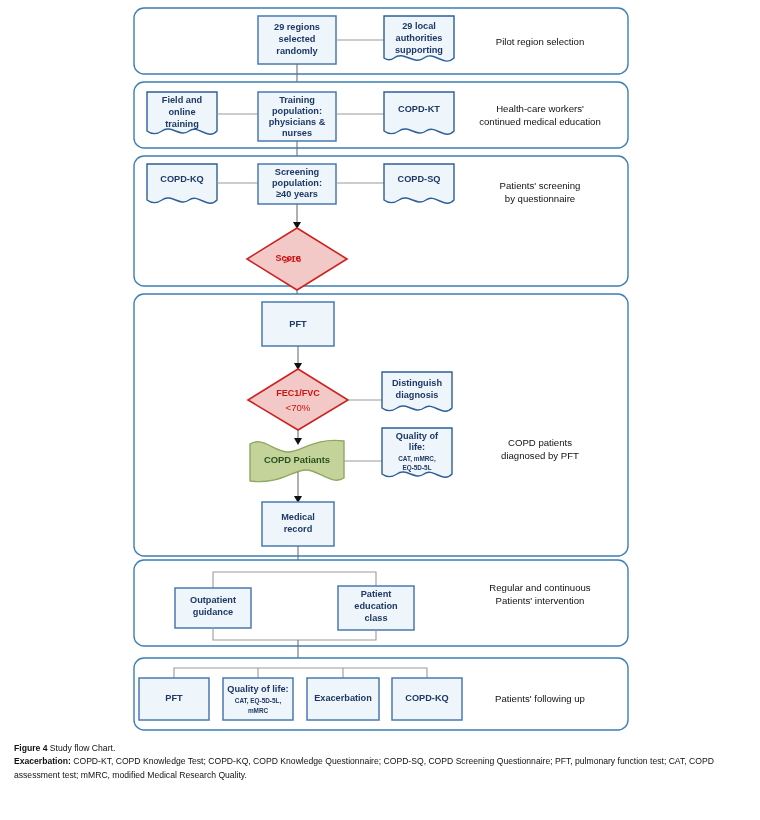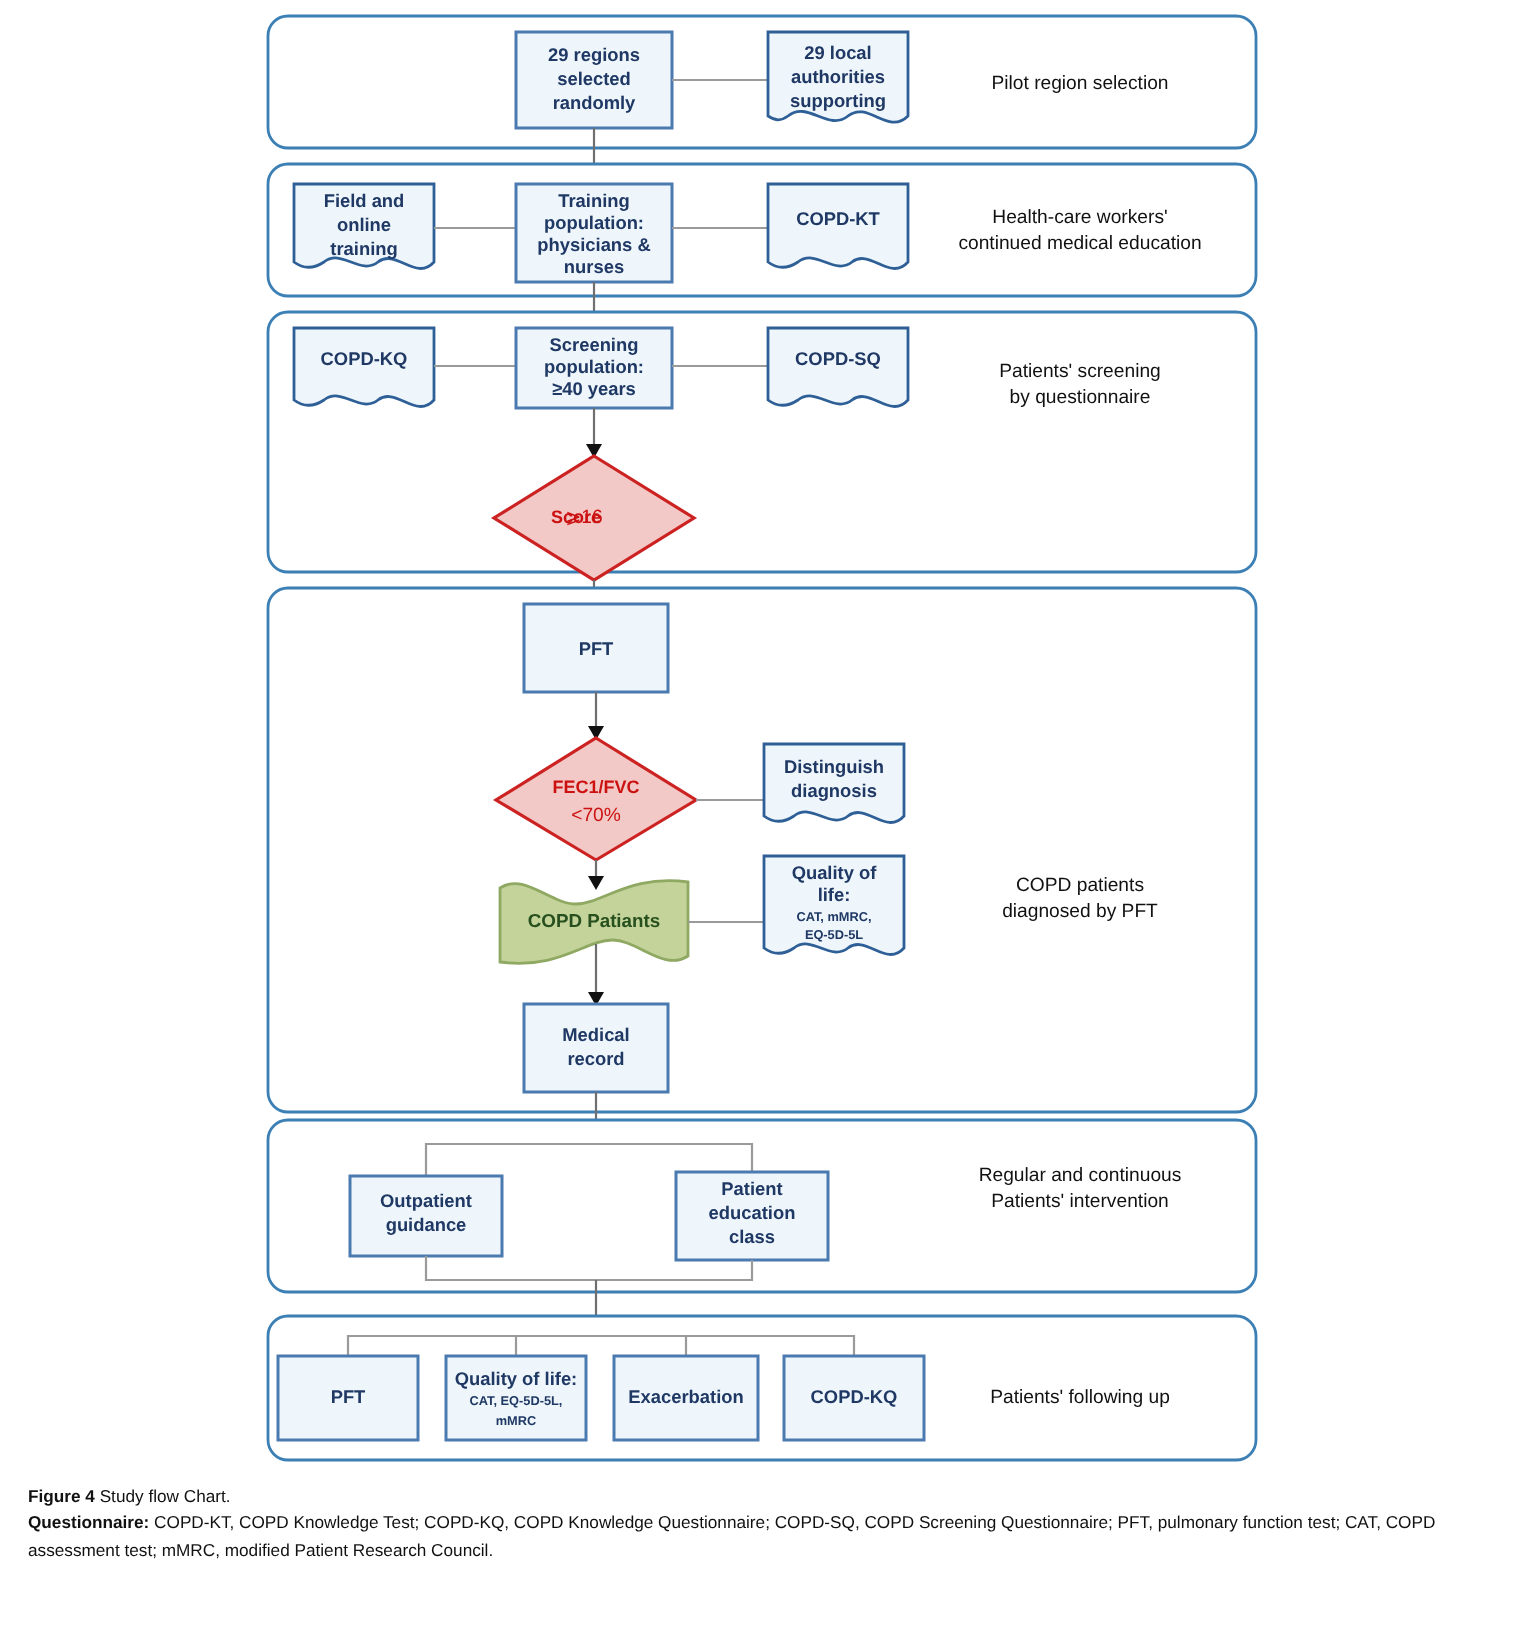--- a/index.html
+++ b/index.html
@@ -289,18 +289,18 @@
     <text class="t-stage" x="540" y="699">Patients' following up</text>
 
   </svg>
 
   <div id="caption">
     <p class="cap-line">
       <b>Figure 4</b>
       <span>Study flow Chart.</span>
     </p>
     <p class="cap-line">
-      <b>Questionnaire:</b>
-      <span>COPD-KT, COPD Knowledge Test; COPD-KQ, COPD Knowledge Questionnaire; COPD-SQ, COPD Screening Questionnaire; PFT, pulmonary function test; CAT, COPD assessment test; mMRC, modified Patient Research Council.</span>
+      <b>Exacerbation:</b>
+      <span>COPD-KT, COPD Knowledge Test; COPD-KQ, COPD Knowledge Questionnaire; COPD-SQ, COPD Screening Questionnaire; PFT, pulmonary function test; CAT, COPD assessment test; mMRC, modified Medical Research Quality.</span>
     </p>
   </div>
 
 </div>
 
 </body></html>

